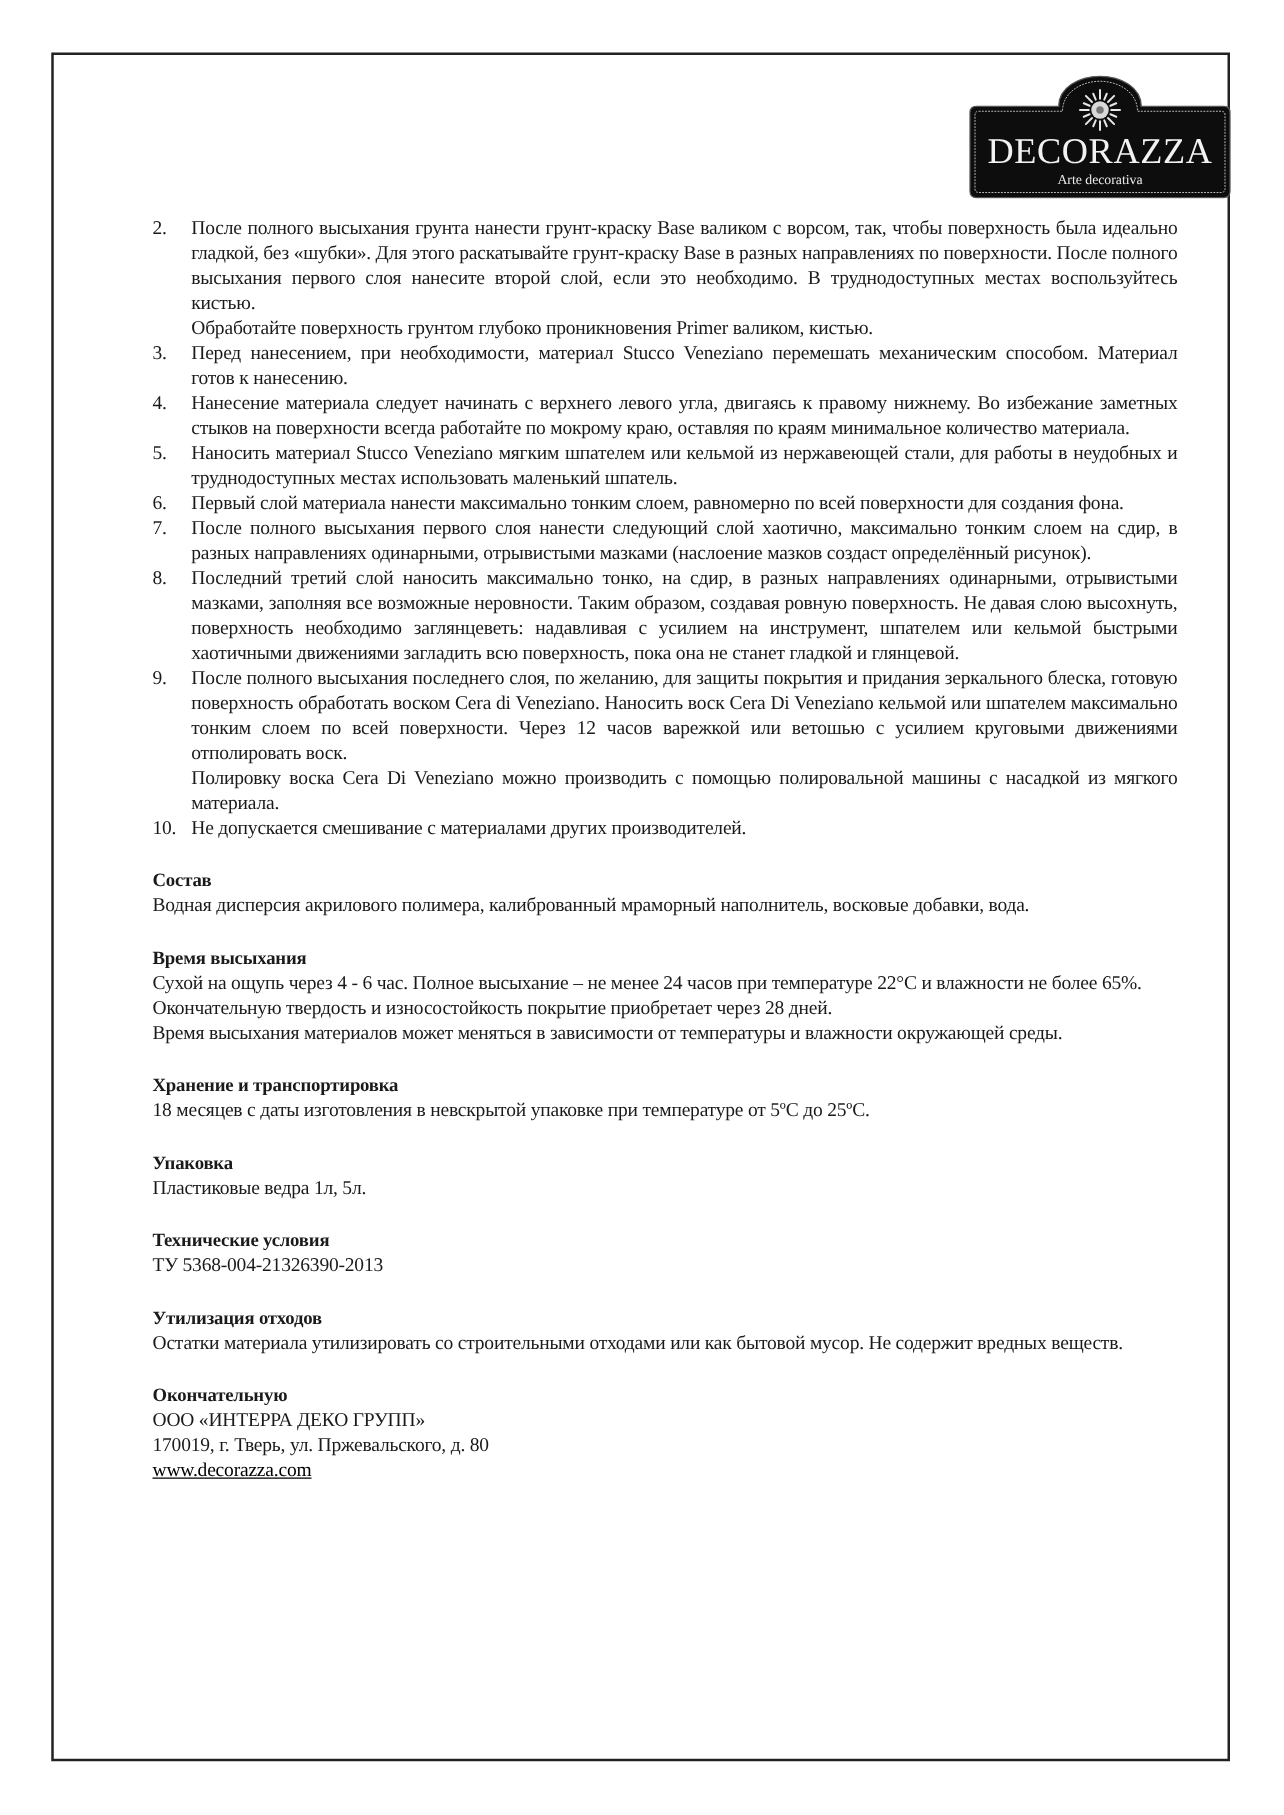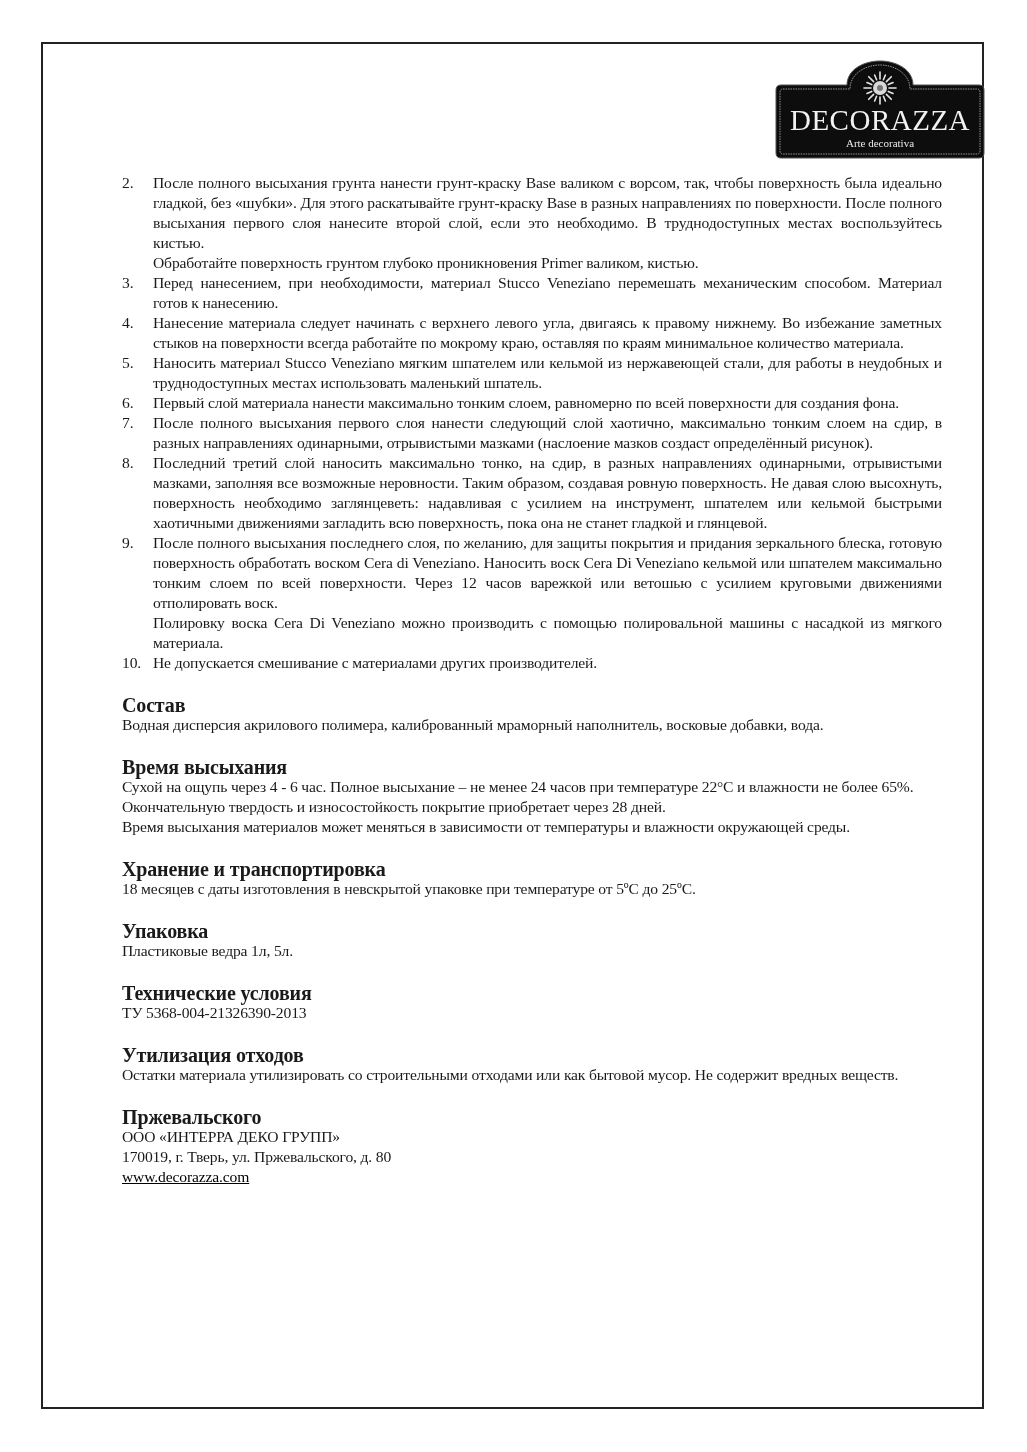--- a/index.html
+++ b/index.html
@@ -20,21 +20,21 @@
     position: absolute; left: 122px; top: 173px; width: 820px;
     font-size: 15.6px; line-height: 20px;
     letter-spacing: -0.15px;
   }
   ol.steps { margin: 0; padding: 0; list-style: none; }
   ol.steps li { display: flex; margin: 0; }
   ol.steps .num { width: 31px; flex: 0 0 31px; }
   ol.steps .body { flex: 1; text-align: justify; }
   ol.steps .body p { margin: 0; }
   .section { margin-top: 22px; }
-  .section h3 { margin: 0; font-size: 20px; font-weight: bold; line-height: 20px; }
+  .section h3 { margin: 0; font-size: 15px; font-weight: bold; line-height: 20px; }
   .section p { margin: 0; }
   .section a { color: #000000; text-decoration: underline; }
 </style>
 </head>
 <body>
 
 <div class="page-border"></div>
 
 <div class="logo">
   <svg width="210" height="99" viewBox="0 0 210 99" xmlns="http://www.w3.org/2000/svg">
@@ -152,18 +152,18 @@
     <h3>Технические условия</h3>
     <p>ТУ 5368-004-21326390-2013</p>
   </div>
 
   <div class="section">
     <h3>Утилизация отходов</h3>
     <p>Остатки материала утилизировать со строительными отходами или как бытовой мусор. Не содержит вредных веществ.</p>
   </div>
 
   <div class="section">
-    <h3>Пржевальского</h3>
+    <h3>Окончательную</h3>
     <p>ООО «ИНТЕРРА ДЕКО ГРУПП»</p>
     <p>170019, г. Тверь, ул. Пржевальского, д. 80</p>
     <p><a title="www.decorazza.com">www.decorazza.com</a></p>
   </div>
 </div>
 
 </body></html>

